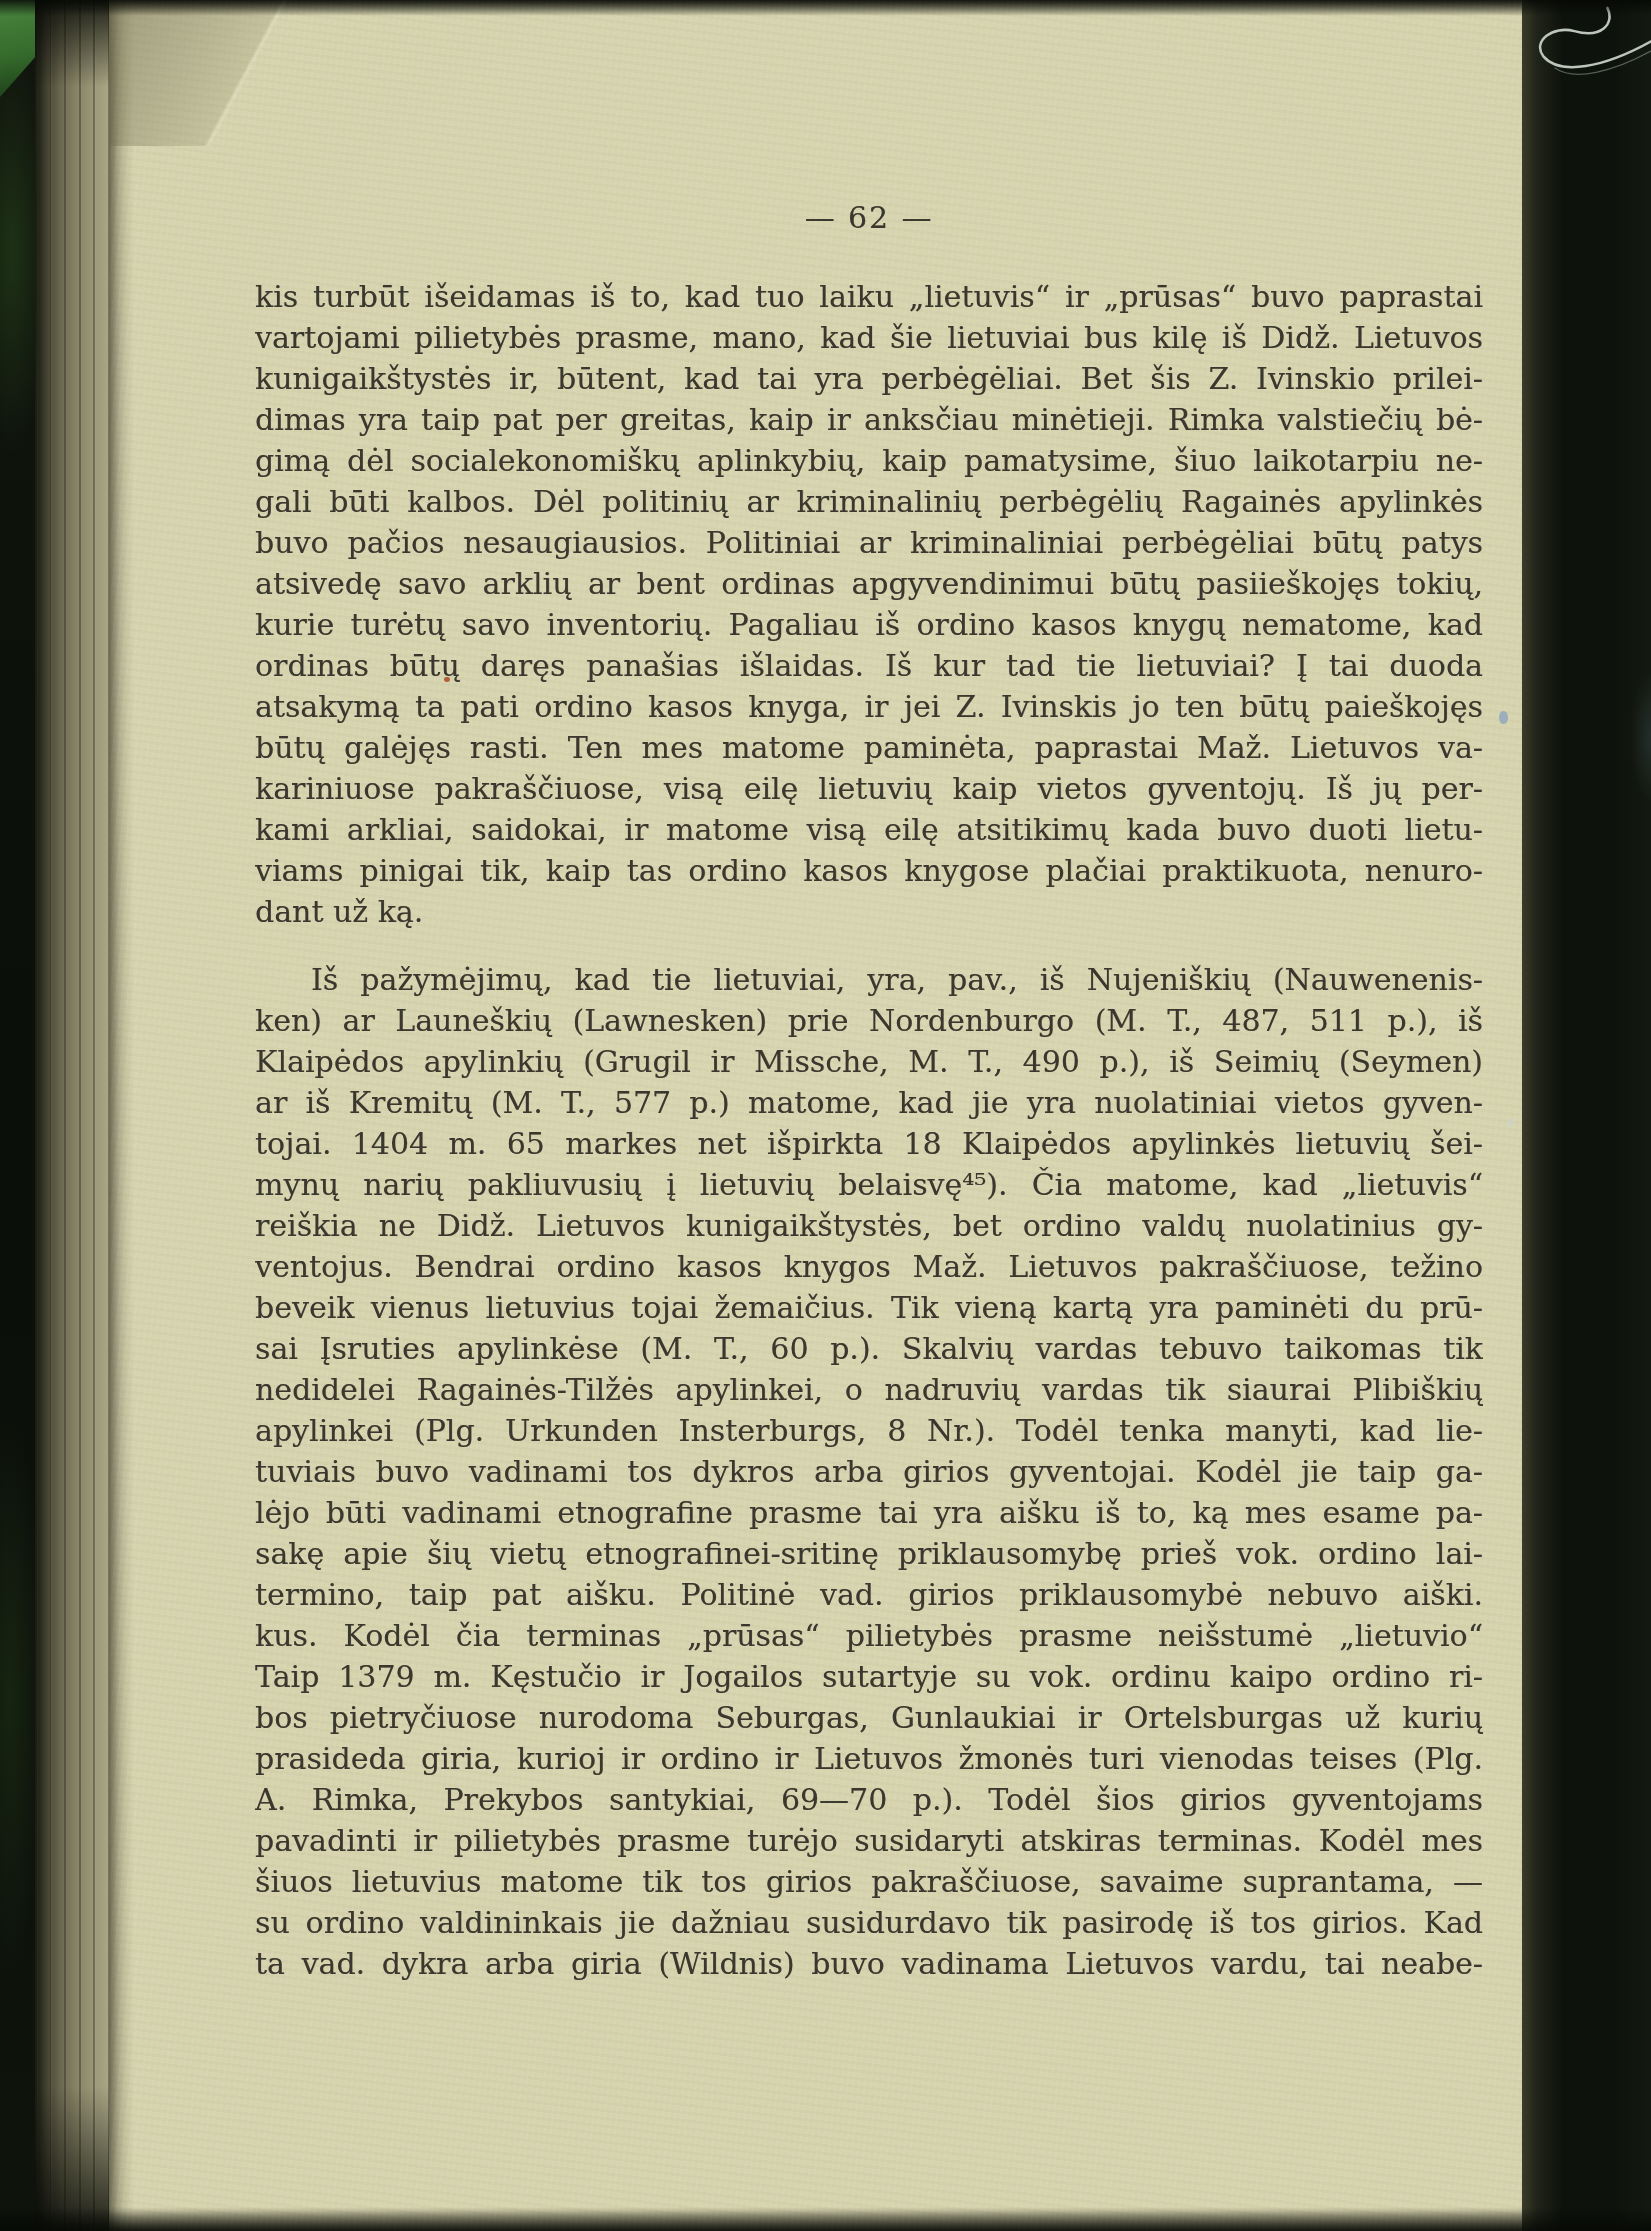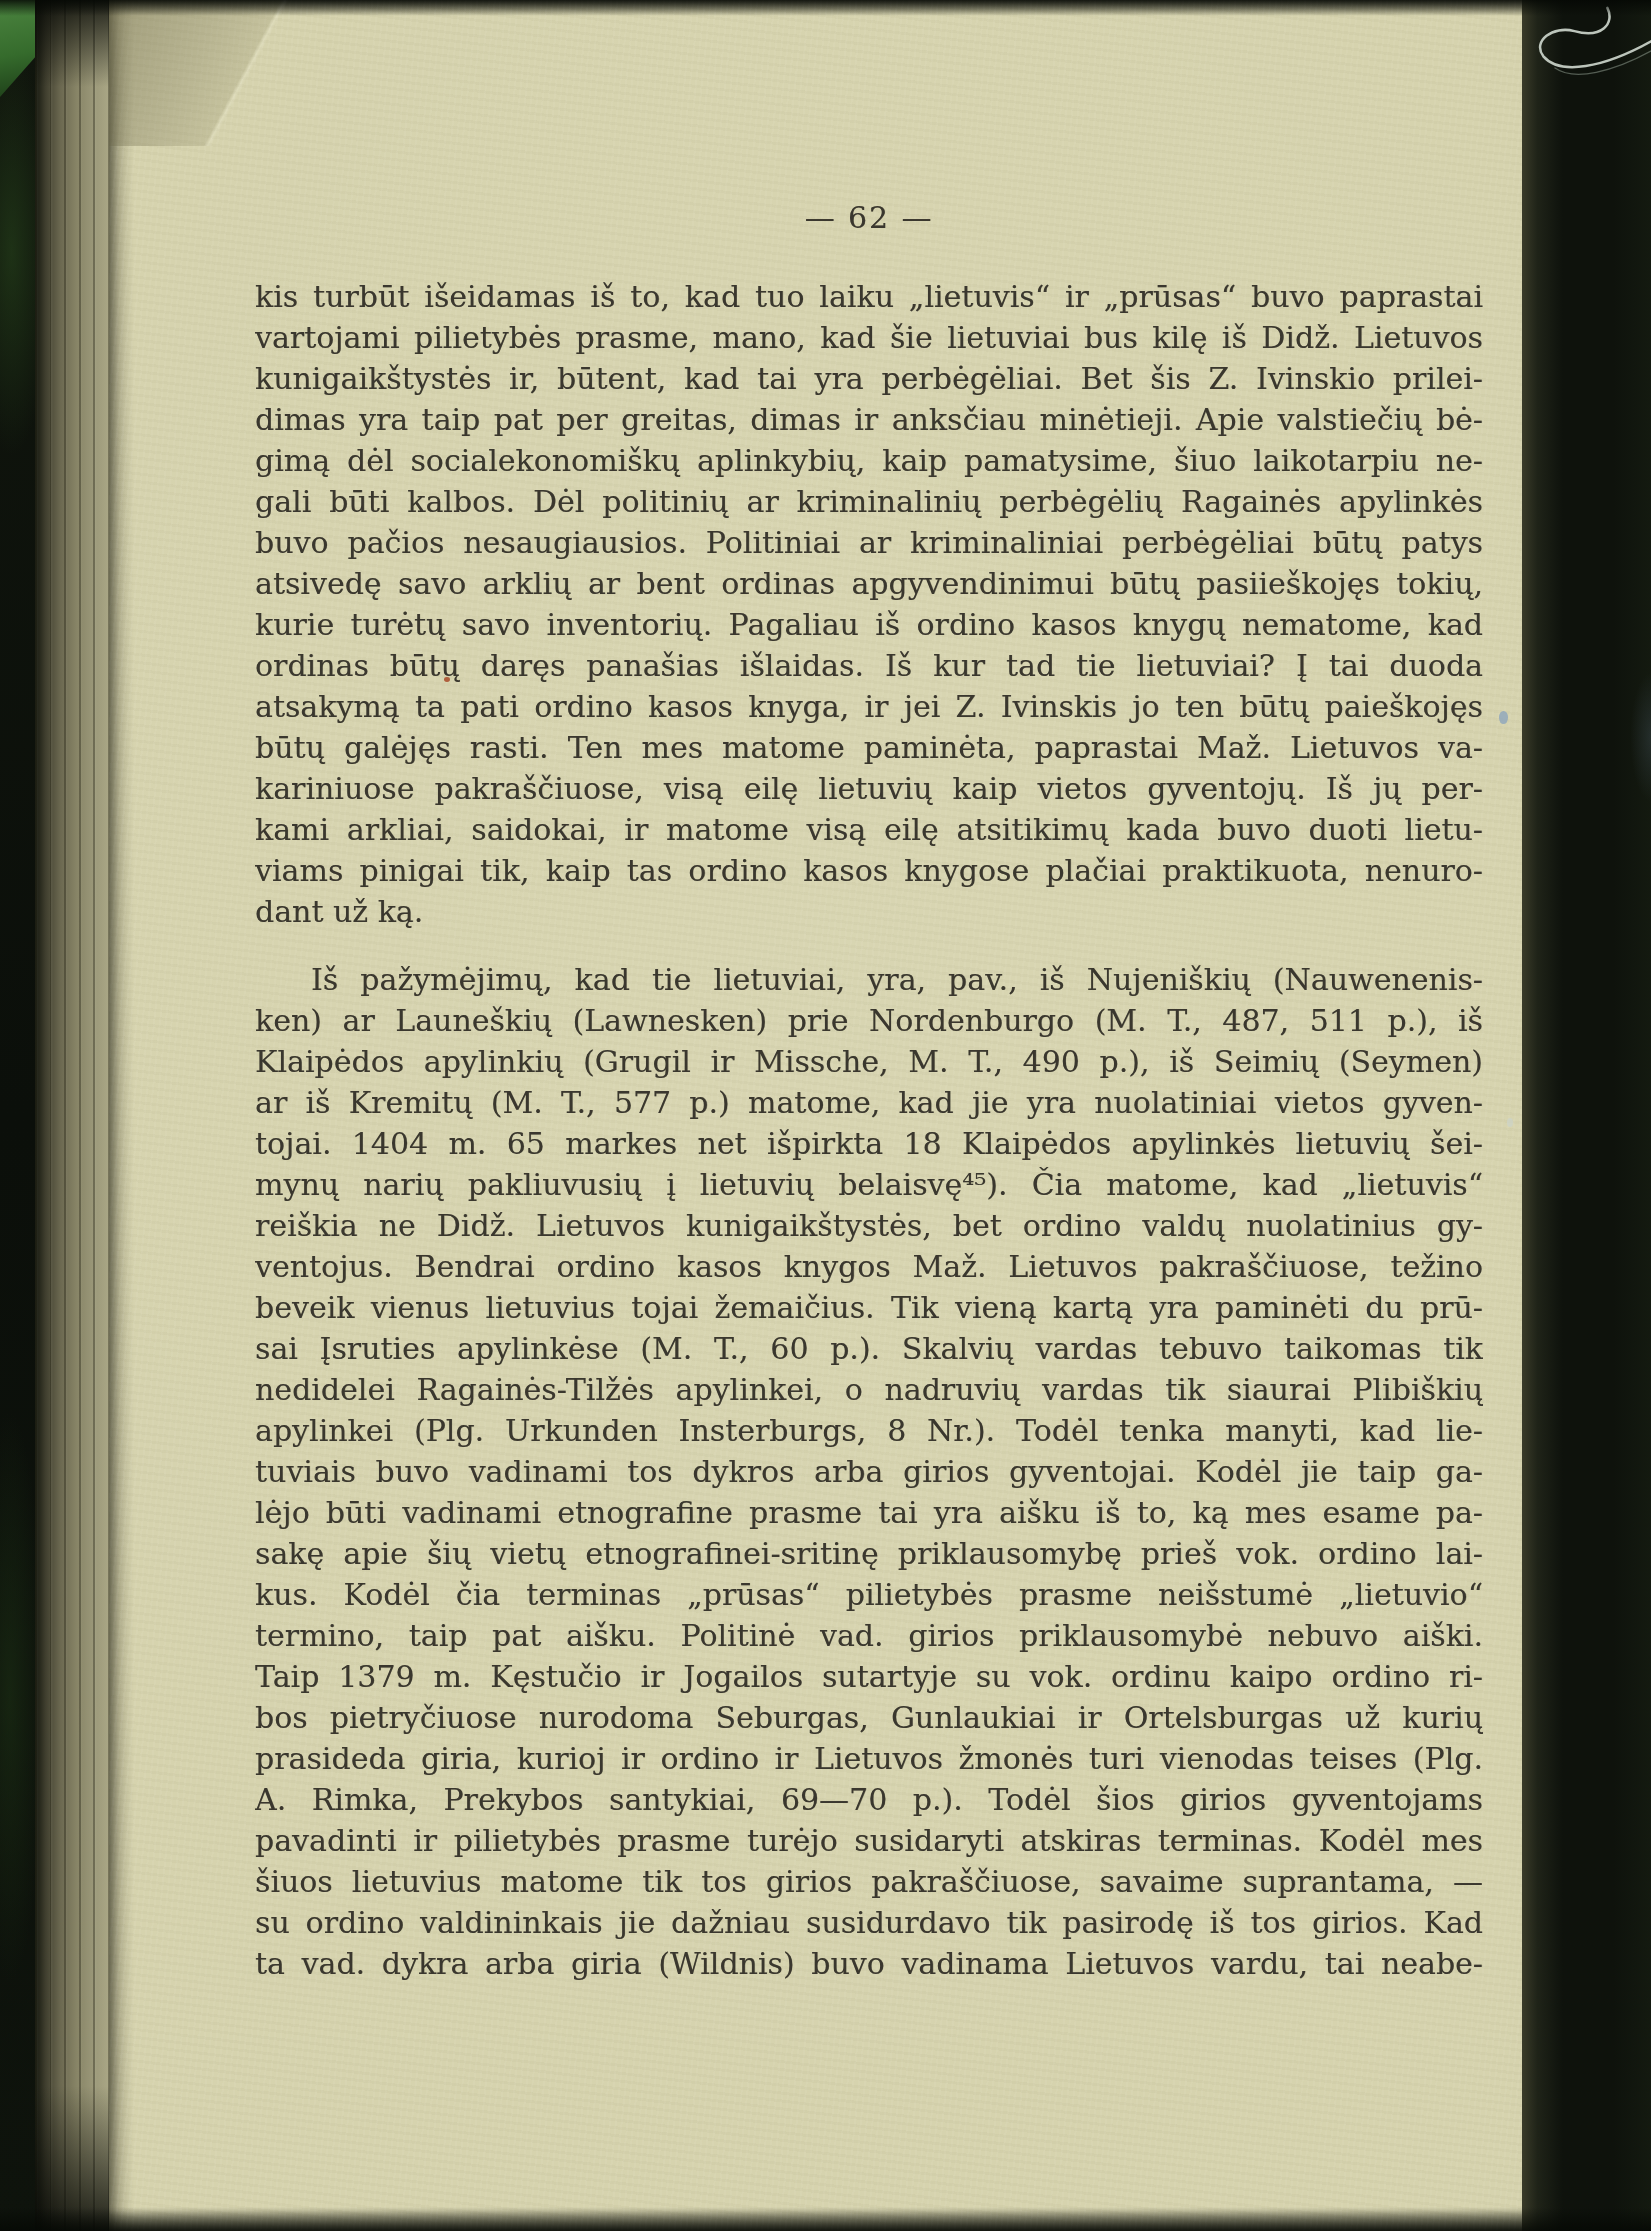--- a/index.html
+++ b/index.html
@@ -141,21 +141,21 @@
   <div class="page-stack-left"></div>
 
   <div class="page">
     <div class="fold"></div>
     <div class="page-number">— 62 —</div>
     <div class="text-block">
         <div class="paragraph">
           <div class="line">kis turbūt išeidamas iš to, kad tuo laiku „lietuvis“ ir „prūsas“ buvo paprastai</div>
           <div class="line">vartojami pilietybės prasme, mano, kad šie lietuviai bus kilę iš Didž. Lietuvos</div>
           <div class="line">kunigaikštystės ir, būtent, kad tai yra perbėgėliai. Bet šis Z. Ivinskio prilei-</div>
-          <div class="line">dimas yra taip pat per greitas, dimas ir anksčiau minėtieji. Apie valstiečių bė-</div>
+          <div class="line">dimas yra taip pat per greitas, kaip ir anksčiau minėtieji. Rimka valstiečių bė-</div>
           <div class="line">gimą dėl socialekonomiškų aplinkybių, kaip pamatysime, šiuo laikotarpiu ne-</div>
           <div class="line">gali būti kalbos. Dėl politinių ar kriminalinių perbėgėlių Ragainės apylinkės</div>
           <div class="line">buvo pačios nesaugiausios. Politiniai ar kriminaliniai perbėgėliai būtų patys</div>
           <div class="line">atsivedę savo arklių ar bent ordinas apgyvendinimui būtų pasiieškojęs tokių,</div>
           <div class="line">kurie turėtų savo inventorių. Pagaliau iš ordino kasos knygų nematome, kad</div>
           <div class="line">ordinas būtų daręs panašias išlaidas. Iš kur tad tie lietuviai? Į tai duoda</div>
           <div class="line">atsakymą ta pati ordino kasos knyga, ir jei Z. Ivinskis jo ten būtų paieškojęs</div>
           <div class="line">būtų galėjęs rasti. Ten mes matome paminėta, paprastai Maž. Lietuvos va-</div>
           <div class="line">kariniuose pakraščiuose, visą eilę lietuvių kaip vietos gyventojų. Iš jų per-</div>
           <div class="line">kami arkliai, saidokai, ir matome visą eilę atsitikimų kada buvo duoti lietu-</div>
@@ -171,22 +171,22 @@
           <div class="line">mynų narių pakliuvusių į lietuvių belaisvę⁴⁵). Čia matome, kad „lietuvis“</div>
           <div class="line">reiškia ne Didž. Lietuvos kunigaikštystės, bet ordino valdų nuolatinius gy-</div>
           <div class="line">ventojus. Bendrai ordino kasos knygos Maž. Lietuvos pakraščiuose, težino</div>
           <div class="line">beveik vienus lietuvius tojai žemaičius. Tik vieną kartą yra paminėti du prū-</div>
           <div class="line">sai Įsruties apylinkėse (M. T., 60 p.). Skalvių vardas tebuvo taikomas tik</div>
           <div class="line">nedidelei Ragainės-Tilžės apylinkei, o nadruvių vardas tik siaurai Plibiškių</div>
           <div class="line">apylinkei (Plg. Urkunden Insterburgs, 8 Nr.). Todėl tenka manyti, kad lie-</div>
           <div class="line">tuviais buvo vadinami tos dykros arba girios gyventojai. Kodėl jie taip ga-</div>
           <div class="line">lėjo būti vadinami etnografine prasme tai yra aišku iš to, ką mes esame pa-</div>
           <div class="line">sakę apie šių vietų etnografinei-sritinę priklausomybę prieš vok. ordino lai-</div>
+          <div class="line">termino, taip pat aišku. Politinė vad. girios priklausomybė nebuvo aiški.</div>
           <div class="line">kus. Kodėl čia terminas „prūsas“ pilietybės prasme neišstumė „lietuvio“</div>
-          <div class="line">termino, taip pat aišku. Politinė vad. girios priklausomybė nebuvo aiški.</div>
           <div class="line">Taip 1379 m. Kęstučio ir Jogailos sutartyje su vok. ordinu kaipo ordino ri-</div>
           <div class="line">bos pietryčiuose nurodoma Seburgas, Gunlaukiai ir Ortelsburgas už kurių</div>
           <div class="line">prasideda giria, kurioj ir ordino ir Lietuvos žmonės turi vienodas teises (Plg.</div>
           <div class="line">A. Rimka, Prekybos santykiai, 69—70 p.). Todėl šios girios gyventojams</div>
           <div class="line">pavadinti ir pilietybės prasme turėjo susidaryti atskiras terminas. Kodėl mes</div>
           <div class="line">šiuos lietuvius matome tik tos girios pakraščiuose, savaime suprantama, —</div>
           <div class="line">su ordino valdininkais jie dažniau susidurdavo tik pasirodę iš tos girios. Kad</div>
           <div class="line">ta vad. dykra arba giria (Wildnis) buvo vadinama Lietuvos vardu, tai neabe-</div>
         </div>
       </div>

